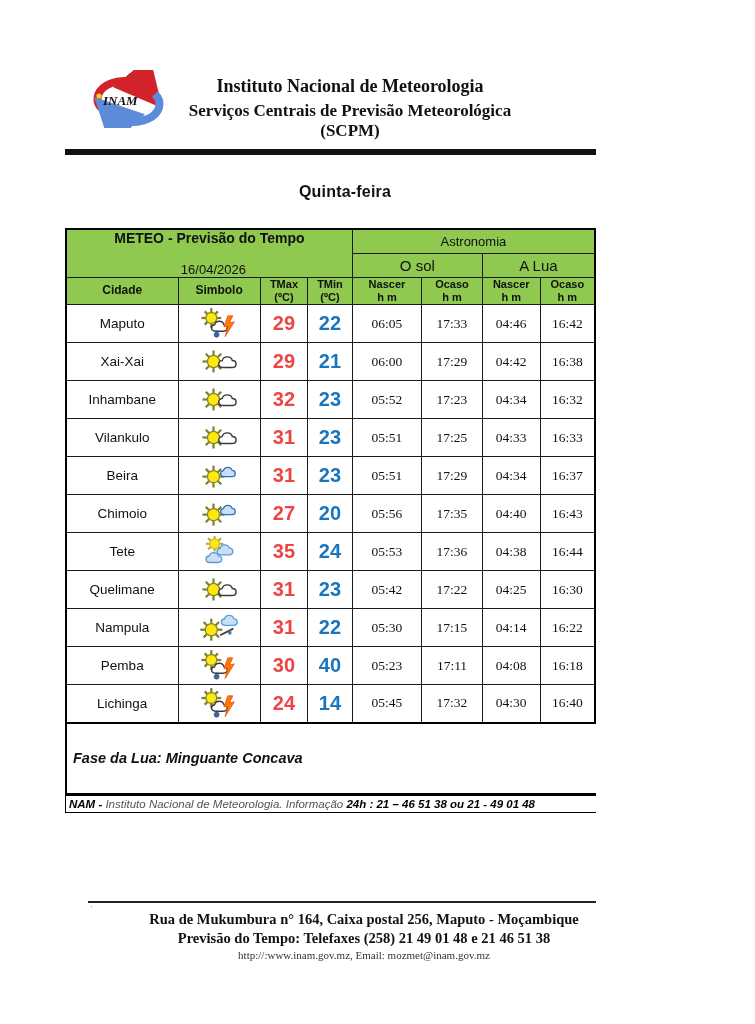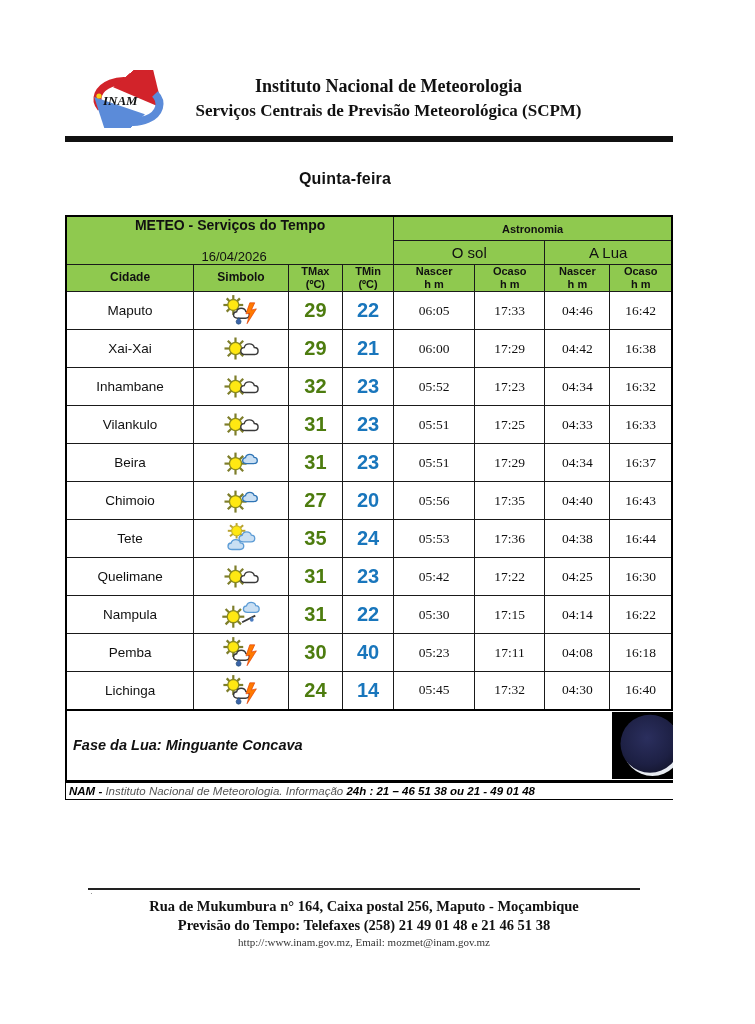--- a/index.html
+++ b/index.html
@@ -1,41 +1,41 @@
 <!DOCTYPE html>
 <html><head>
 <meta charset="utf-8">
 <style>
   html,body{margin:0;padding:0;background:#fff;}
-  .page{position:relative;width:673px;height:1024px;background:#fff;overflow:hidden;
+  .page{position:relative;width:596px;height:1024px;background:#fff;overflow:hidden;
         font-family:"Liberation Sans",sans-serif;color:#111;}
   
   .top{display:flex;align-items:flex-start;padding:70px 0 0 72px;}
   .logo{width:112px;height:58px;flex:0 0 auto;}
   .org{flex:1;text-align:center;padding-right:80px;padding-top:6px;
        font-family:"Liberation Serif",serif;font-weight:bold;}
   .org .l1{font-size:18px;}
   .org .l2{font-size:17px;margin-top:4px;}
   .rule{margin:8px 0 0 65px;width:627px;height:6px;background:#111;}
   .day{margin:28px 0 0 65px;width:560px;text-align:center;
        font-size:16px;font-weight:bold;letter-spacing:.2px;}
   
   table.wx{border-collapse:collapse;margin:27px 0 0 65px;table-layout:fixed;}
   table.wx th,table.wx td{border:1px solid #1a1a1a;padding:0;text-align:center;vertical-align:middle;}
   table.wx{border:2px solid #000;}
   .green{background:#8FC94F;}
   .meteo-head{font-size:14px;font-weight:bold;}
   .meteo-head .date{font-size:13px;font-weight:normal;margin-top:16px;padding-left:8px;}
-  .astro-head{font-size:11px;font-weight:bold;height:22px;}
+  .astro-head{font-size:13px;font-weight:normal;height:22px;}
   .sol-head{font-size:15px;font-weight:normal;height:22px;}
   tr.cols th{font-size:11px;font-weight:bold;line-height:1.15;height:26px;}
   tr.cols th.big{font-size:12px;}
   tr.dataRow{height:38px;}
   td.city{font-size:13.5px;}
-  td.tmax{font-size:20px;font-weight:bold;color:#4d7c0f;}
+  td.tmax{font-size:20px;font-weight:bold;color:#ef4444;}
   td.tmin{font-size:20px;font-weight:bold;color:#1976BC;}
   td.time{font-size:13.5px;font-family:"Liberation Serif",serif;}
   td.icon svg{display:inline-block;vertical-align:middle;}
   
   .fase{margin-left:65px;width:627px;box-sizing:border-box;height:71px;
         border:2px solid #000;border-top:none;display:flex;align-items:center;
         justify-content:space-between;}
   .fase .txt{font-size:14.5px;font-weight:bold;font-style:italic;padding-left:6px;}
   .fase .moonimg{display:block;flex:0 0 auto;}
   
@@ -151,21 +151,21 @@
         <col style="width:56px">
         <col style="width:53px">
       <col style="width:84px">
         <col style="width:73px">
         <col style="width:67px">
         <col style="width:64px">
     </colgroup>
     <thead>
       <tr>
         <th colspan="4" rowspan="2" class="green meteo-head">
-          <div>METEO - Serviços do Tempo</div>
+          <div>METEO - Previsão do Tempo</div>
           <div class="date">16/04/2026</div>
         </th>
         <th colspan="4" class="green astro-head">Astronomia</th>
       </tr>
       <tr>
         <th colspan="2" class="green sol-head">O sol</th>
         <th colspan="2" class="green sol-head">A Lua</th>
       </tr>
       <tr class="cols">
         <th class="green big">Cidade</th>

